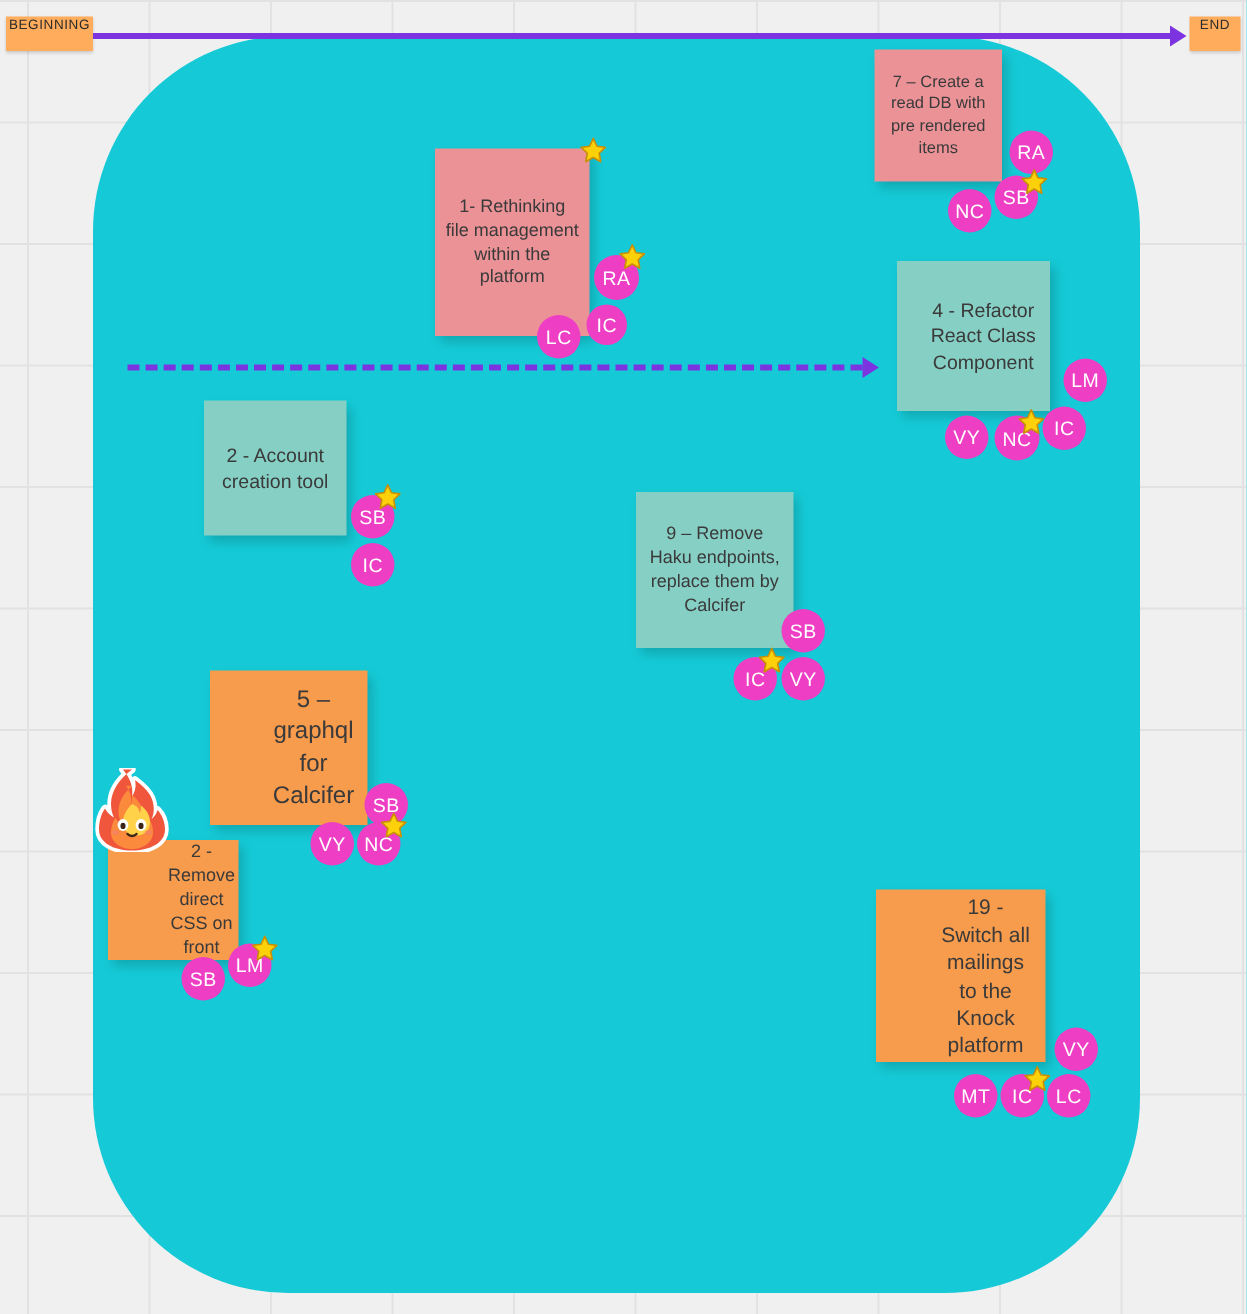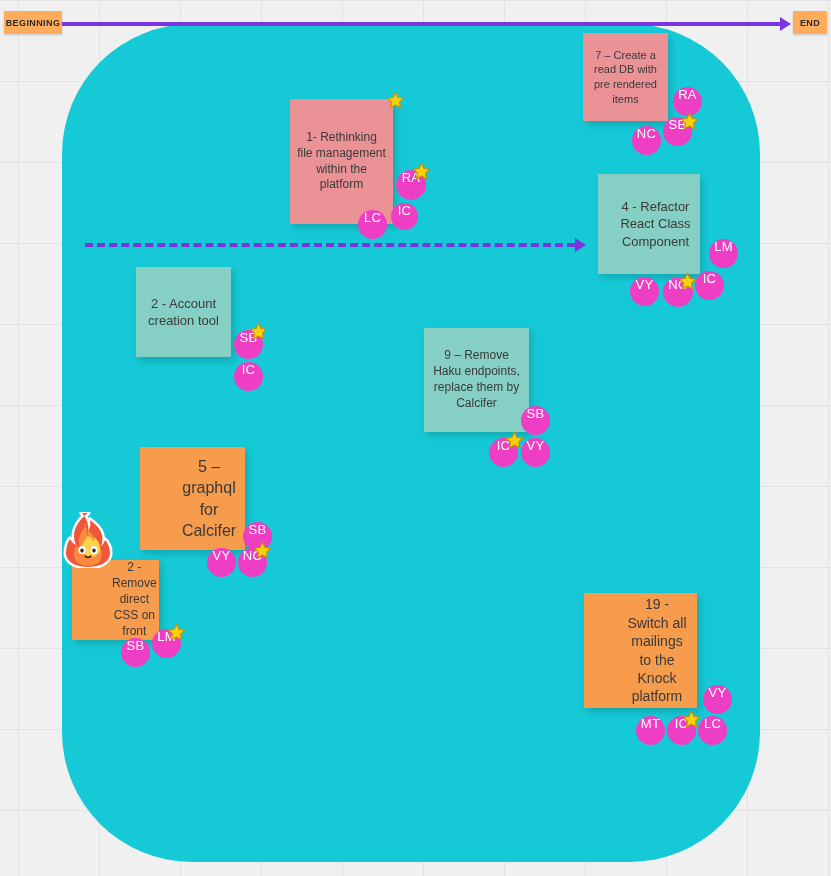--- a/index.html
+++ b/index.html
@@ -42,24 +42,24 @@
     width: 0; height: 0;
     border-top: 7px solid transparent;
     border-bottom: 7px solid transparent;
     border-left: 11px solid #7c34e0;
   }
   .tl-label {
     position: absolute;
     background: #ffad5c;
     color: #2b2b2b;
     font-size: 9px;
-    font-weight: bold;
+    font-weight: normal;
     letter-spacing: 0.4px;
     display: flex;
-    align-items: center;
+    align-items: flex-start;
     justify-content: center;
     height: 23px;
     box-shadow: 0 1px 2px rgba(0,0,0,.16);
   }
 
   
   .dash-line {
     position: absolute;
     height: 0;
     border-top: 4px dashed #7c34e0;
@@ -87,21 +87,21 @@
   .note.mint   { background: #86cfc4; }
   .note.orange { background: #f79b4d; padding-left: 40px; }
 
   
   .avatar {
     position: absolute;
     border-radius: 50%;
     background: #ed3ec4;
     color: #ffffff;
     display: flex;
-    align-items: flex-start;
+    align-items: center;
     justify-content: center;
     font-size: 13px;
     letter-spacing: .3px;
   }
 
   
   .star {
     position: absolute;
     width: 19px;
     height: 19px;

